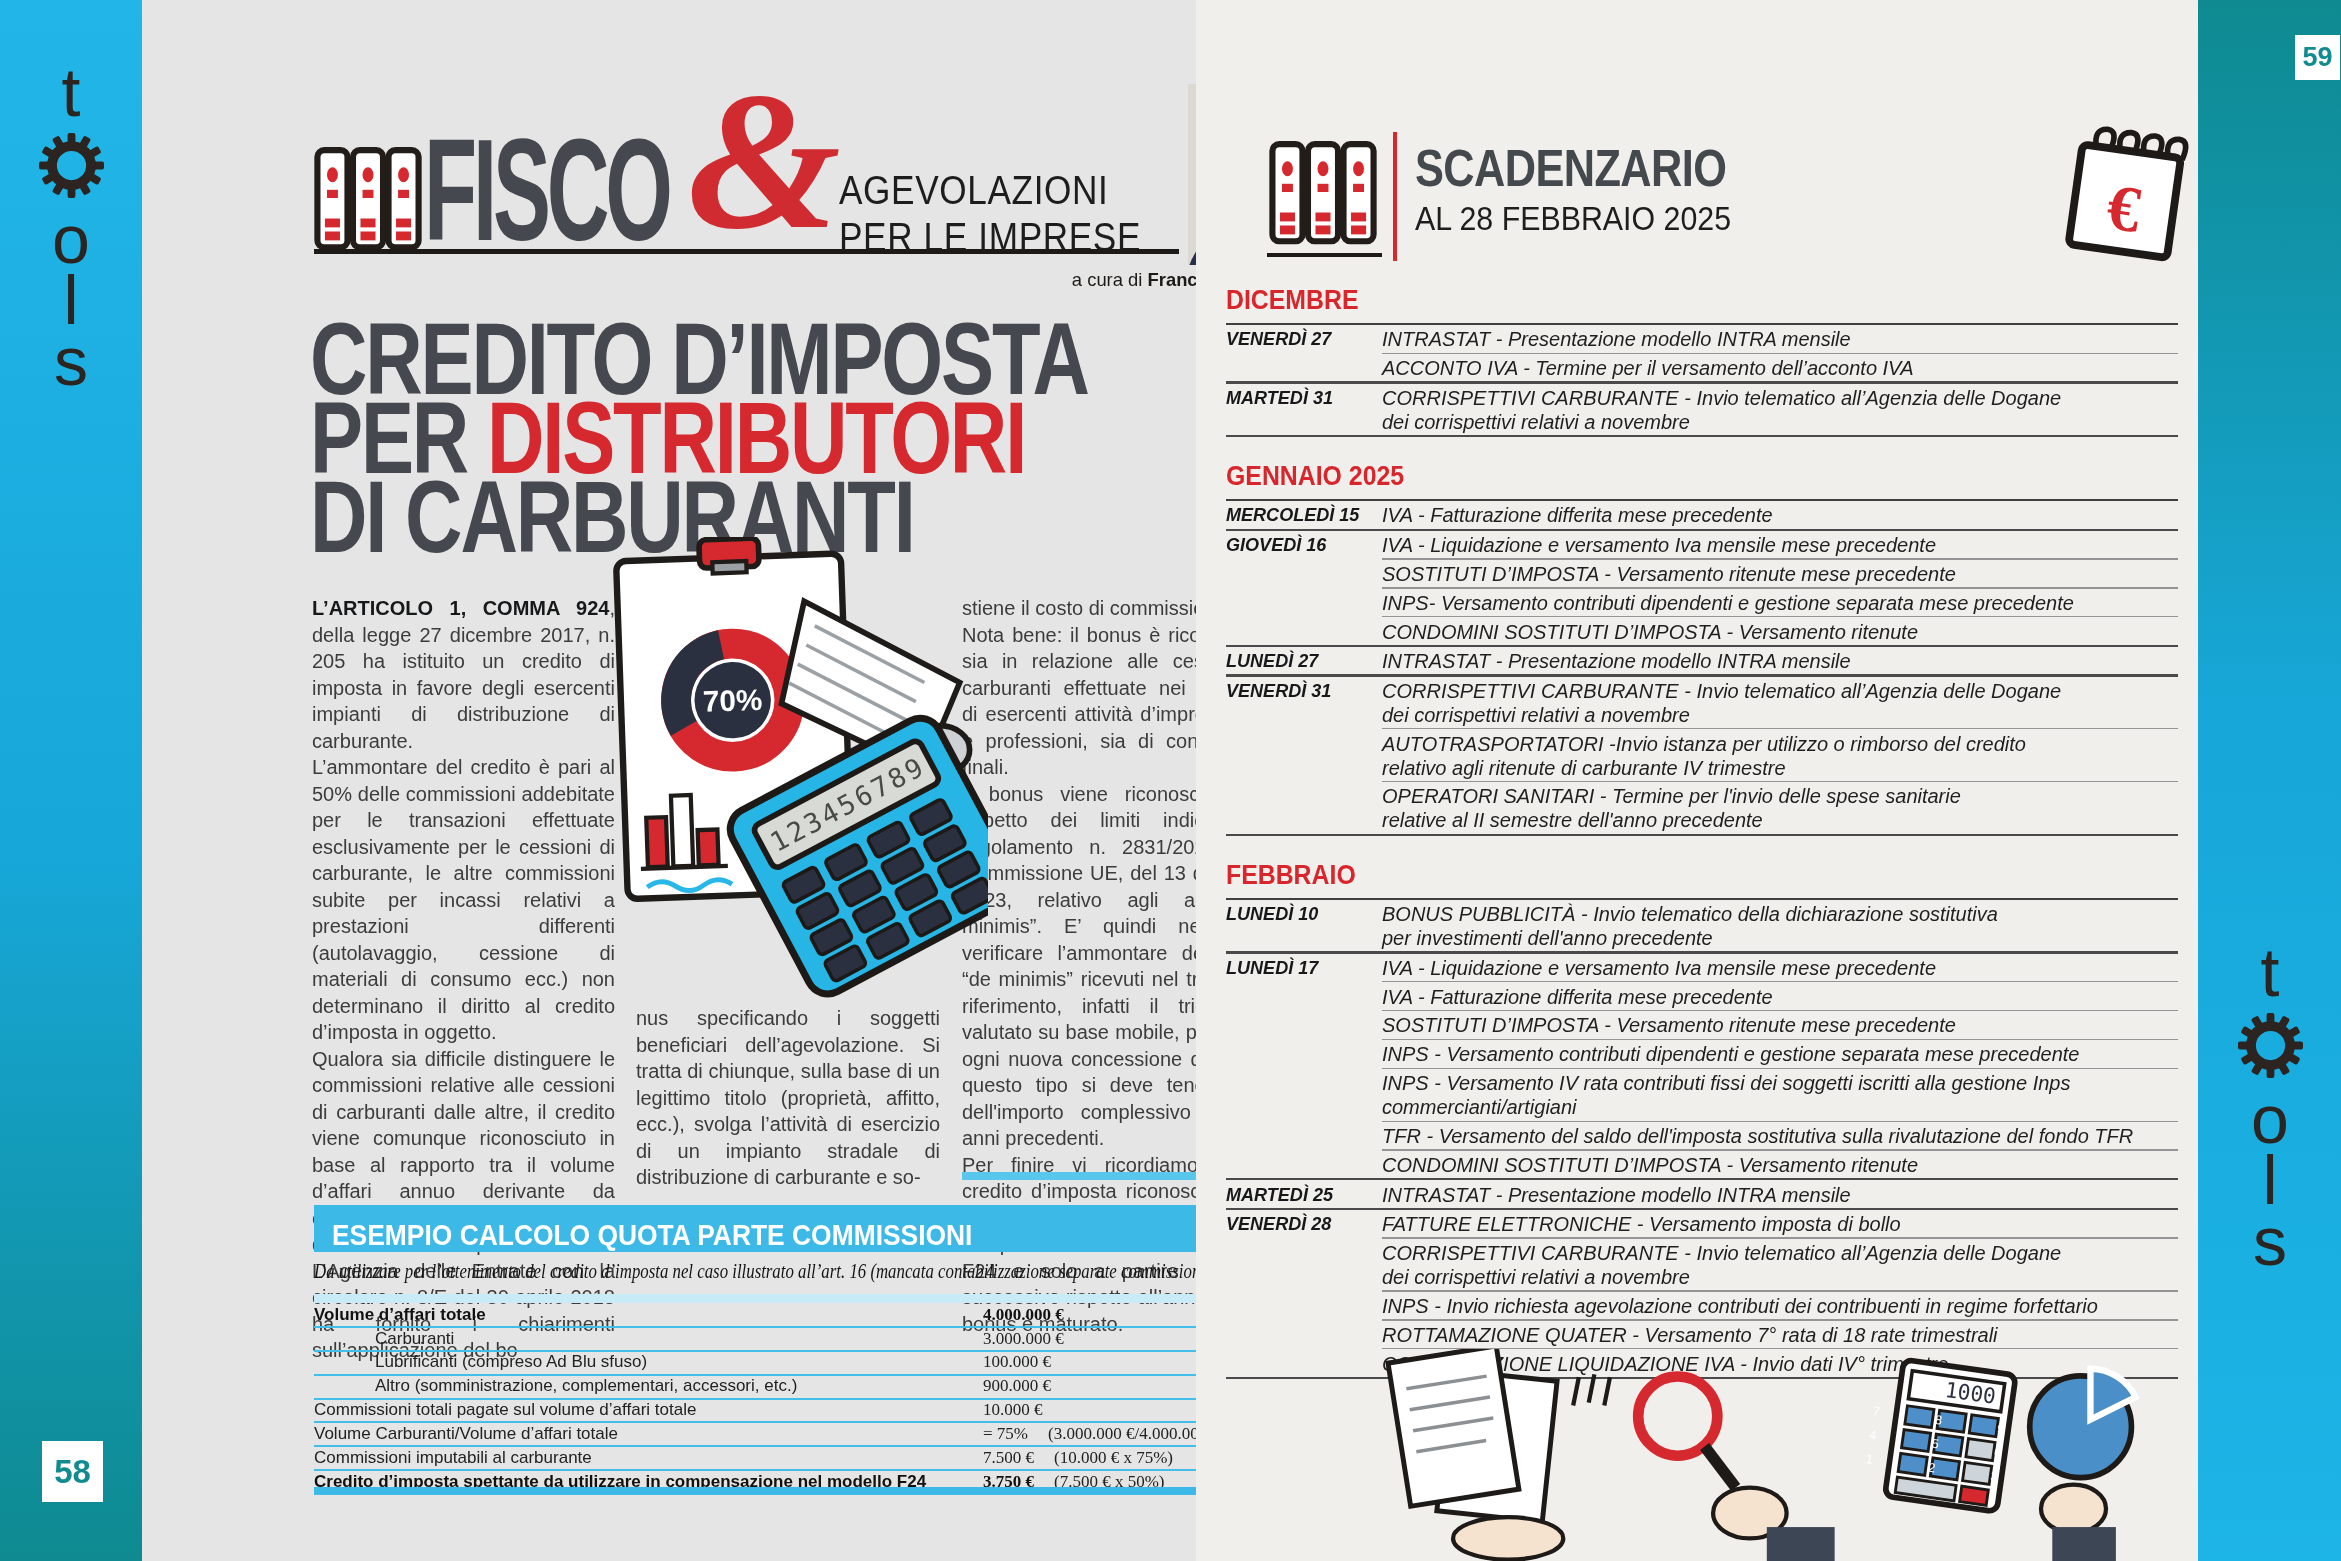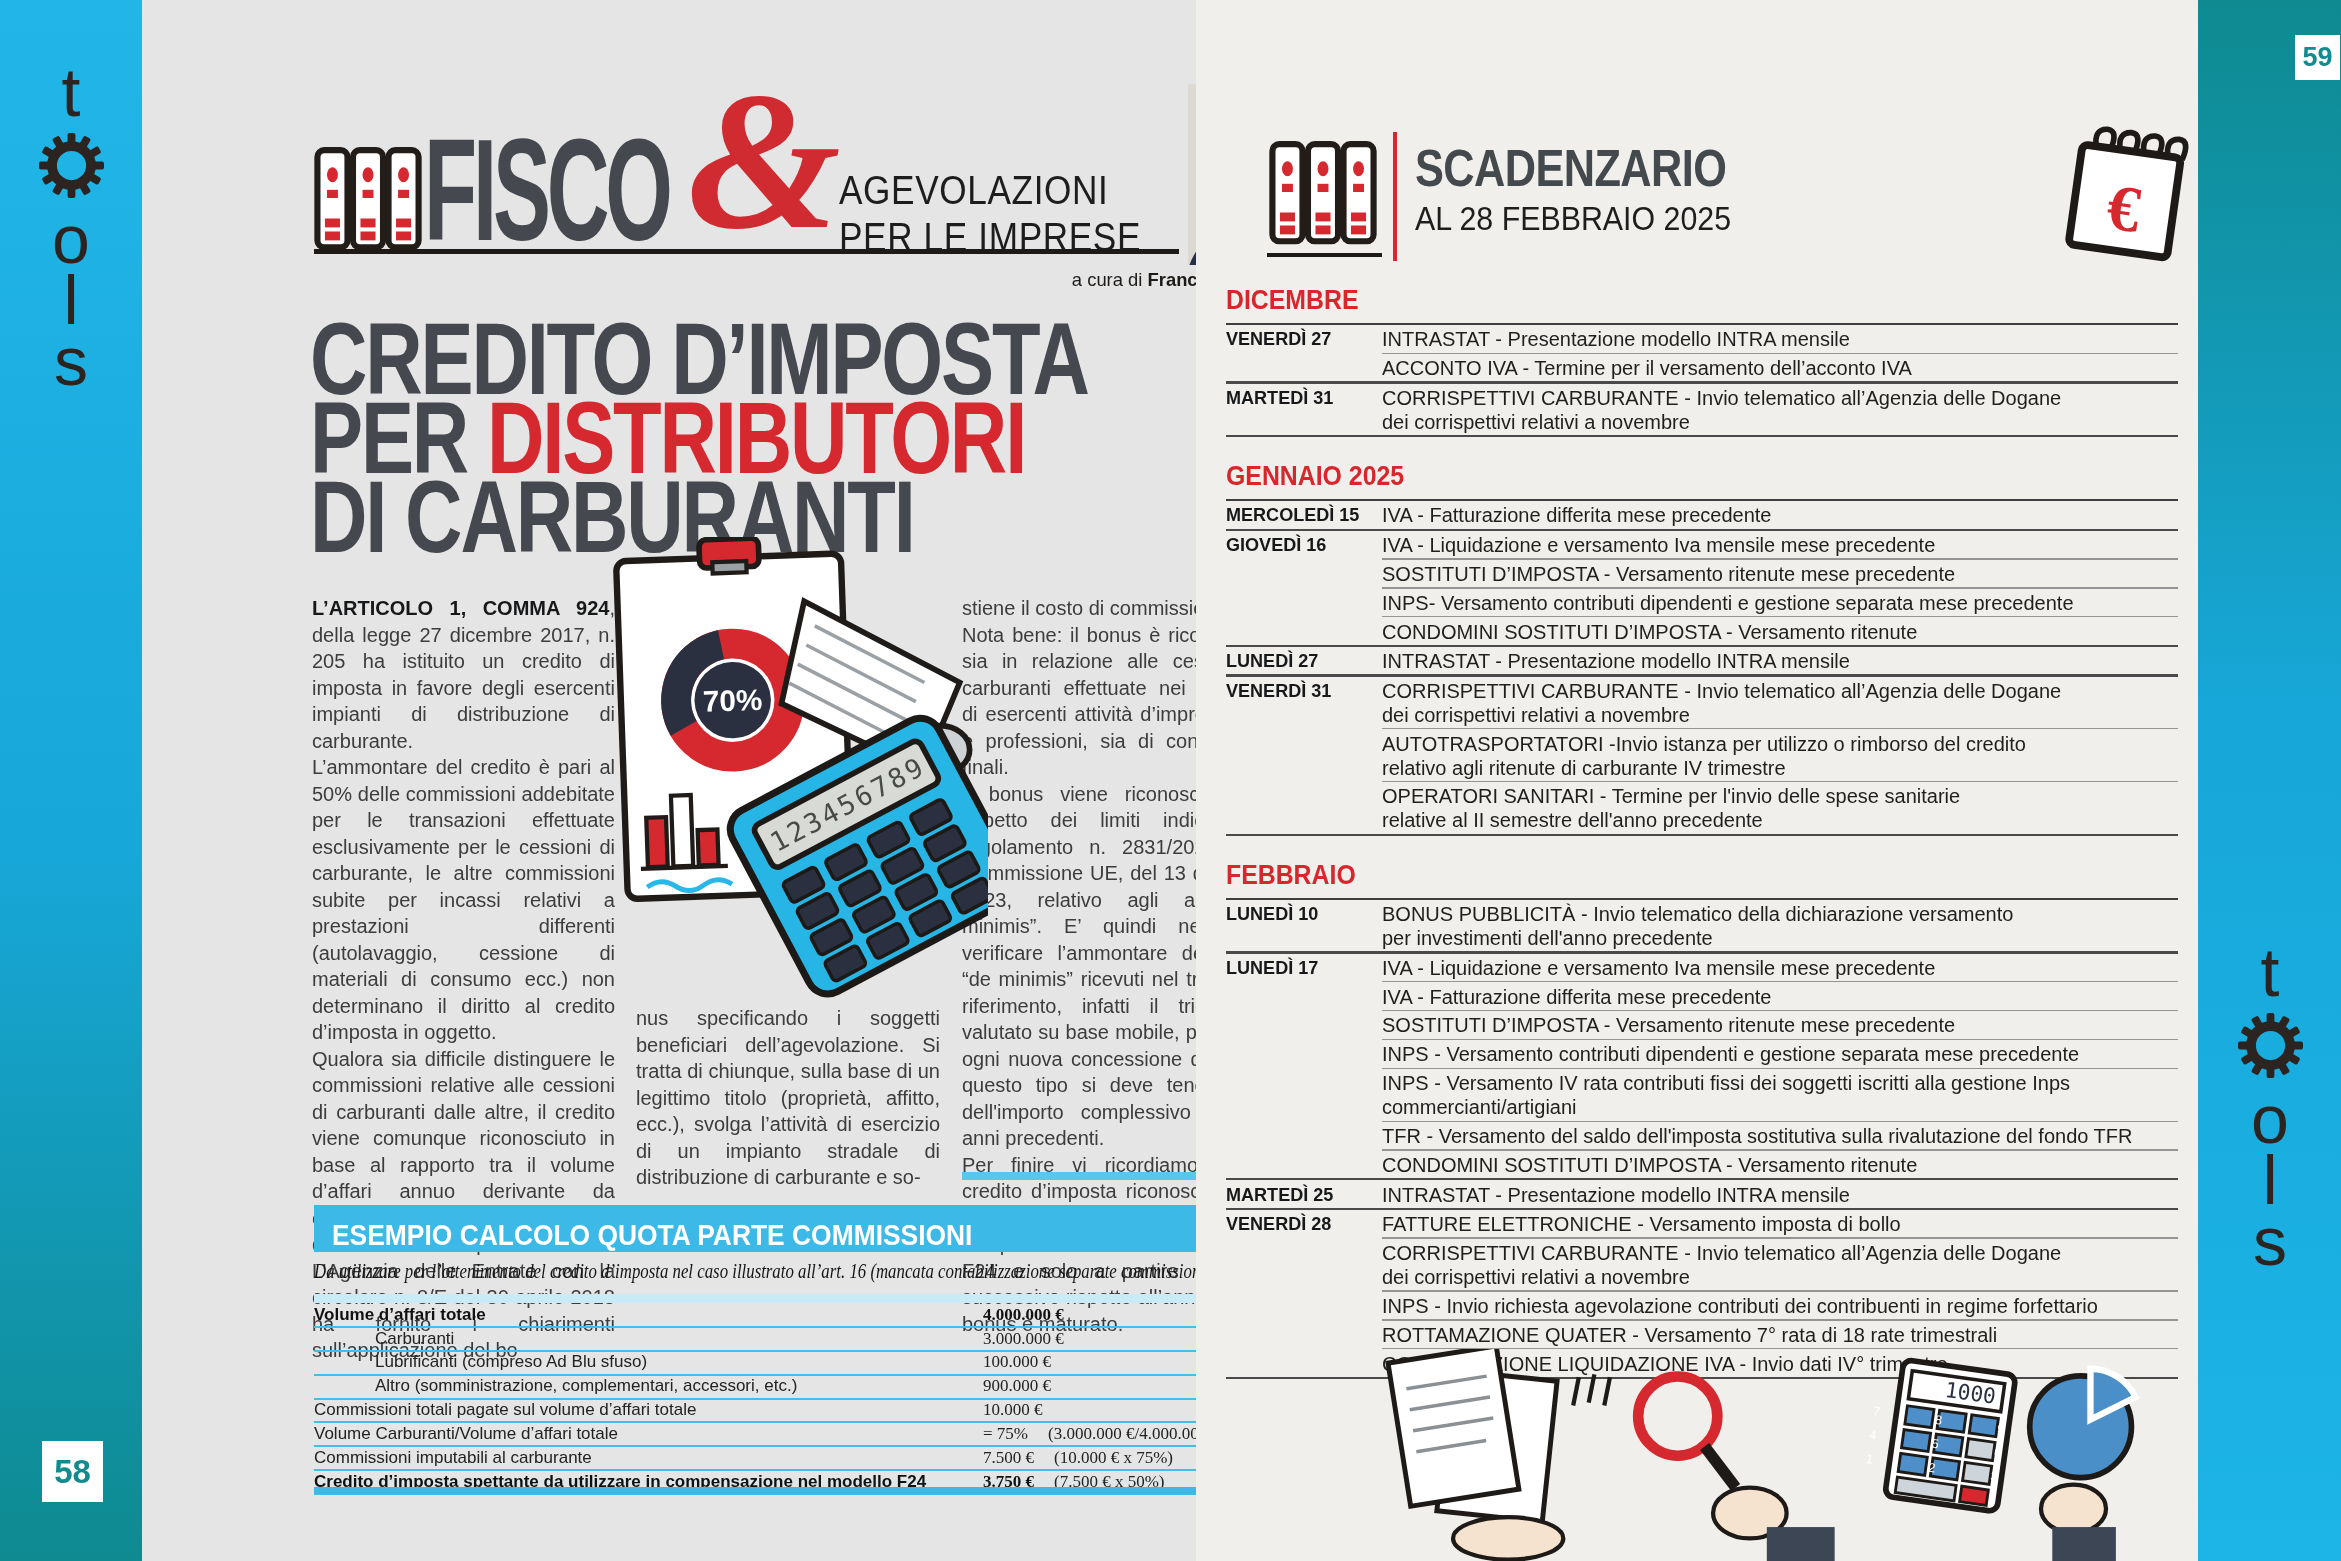--- a/index.html
+++ b/index.html
@@ -63,21 +63,21 @@
   .sc-rule-under-binders{position:absolute;left:71px;top:253px;width:115px;height:4.2px;background:#1d1a17;}
   .sc-redline{position:absolute;left:197px;top:132px;width:3.5px;height:129px;background:#d5292f;}
   .sc-title{position:absolute;left:219px;top:139px;font-size:51px;font-weight:700;color:#44494e;transform:scaleX(0.85);transform-origin:left top;letter-spacing:-0.7px;}
   .sc-sub{position:absolute;left:219px;top:200px;font-size:33px;font-weight:400;color:#1e1e1e;transform:scaleX(0.92);transform-origin:left top;}
   .calendar-art{position:absolute;left:860px;top:117px;}
 
   .schedule{position:absolute;left:30px;top:285px;width:952px;}
   .month-heading{font-size:27px;font-weight:700;color:#d8262c;transform:scaleX(0.92);transform-origin:left top;margin:0 0 7px 0;white-space:nowrap;}
   .month-heading.gap{margin-top:24px;}
   .month-rule{height:2.1px;background:#3f3f3f;}
-  .sched-row{display:grid;grid-template-columns:156px 1fr;padding:2.1px 0 1.4px 0;}
+  .sched-row{display:grid;grid-template-columns:156px 1fr;padding:2.1px 0 1.4px 0;font-style:italic;}
   .sched-row .day{font-size:19px;font-weight:700;color:#17181a;transform:scaleX(0.95);transform-origin:left top;white-space:nowrap;line-height:23.4px;}
   .sched-row .desc{font-size:20px;color:#1f1f1f;line-height:24px;}
   .sep{height:1.4px;background:#949494;}
   .sep.sub{margin-left:156px;}
   .sep.full{height:2.1px;background:#4a4a4a;margin-left:0;}
   .footer-art{position:absolute;left:149px;top:1349px;z-index:1;}
 </style>
 </head>
 <body>
 
@@ -432,21 +432,21 @@
             <div>OPERATORI SANITARI - Termine per l'invio delle spese sanitarie</div>
             <div>relative al II semestre dell'anno precedente</div>
           </div>
         </div>
         <div class="sep full"></div>
         <div class="month-heading gap">FEBBRAIO</div>
         <div class="month-rule"></div>
         <div class="sched-row">
           <div class="day">LUNEDÌ 10</div>
           <div class="desc">
-            <div>BONUS PUBBLICITÀ - Invio telematico della dichiarazione versamento</div>
+            <div>BONUS PUBBLICITÀ - Invio telematico della dichiarazione sostitutiva</div>
             <div>per investimenti dell'anno precedente</div>
           </div>
         </div>
         <div class="sep full"></div>
         <div class="sched-row">
           <div class="day">LUNEDÌ 17</div>
           <div class="desc">
             <div>IVA - Liquidazione e versamento Iva mensile mese precedente</div>
           </div>
         </div>

